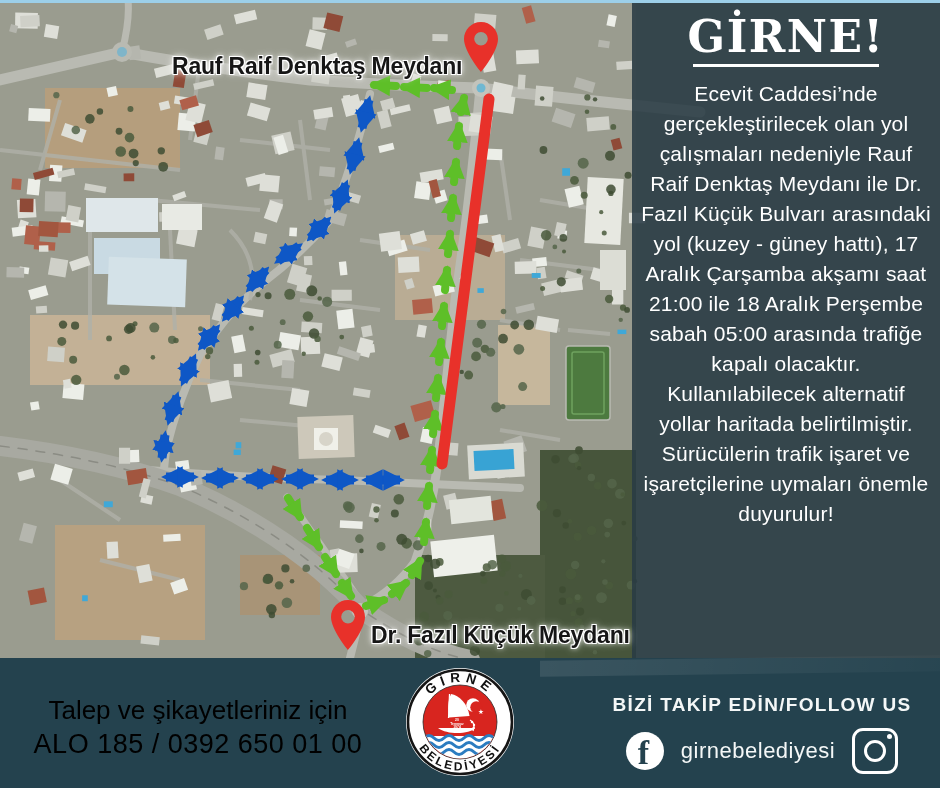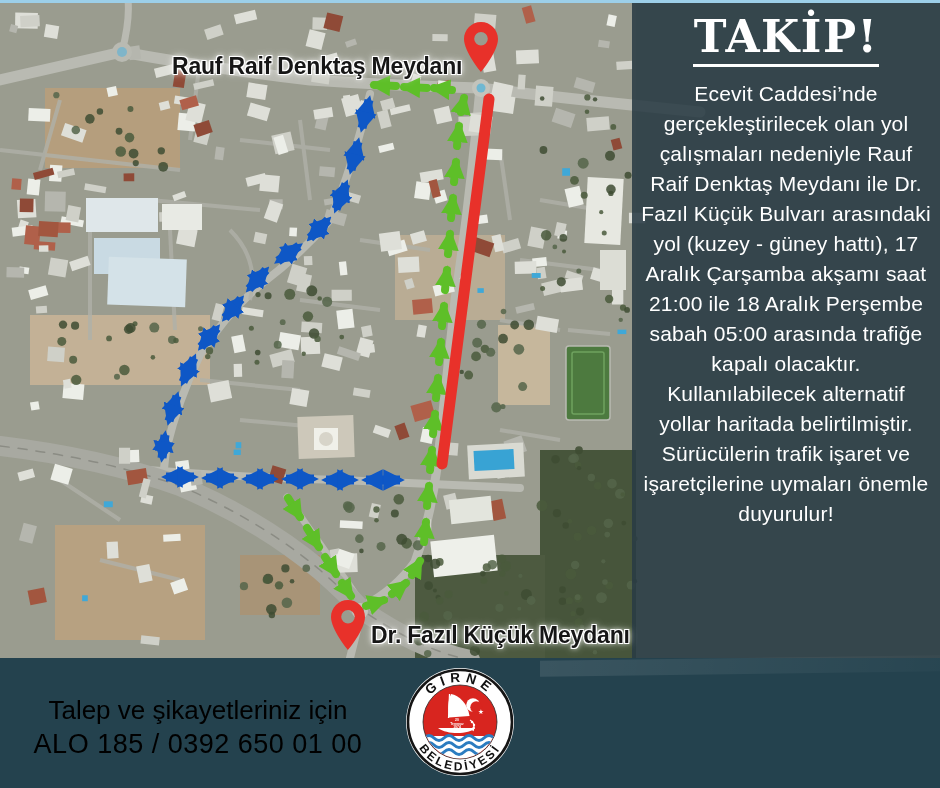--- a/index.html
+++ b/index.html
@@ -590,21 +590,21 @@
       <use href="#pinShape" fill="var(--accent-red)"></use>
     </g>
   </svg>
 
   <div class="top-border" style="background: rgb(156, 207, 233);"></div>
 
   <div id="label-top" class="map-label" style="color: rgb(22, 22, 22);">Rauf Raif Denktaş Meydanı</div>
   <div id="label-bottom" class="map-label" style="color: rgb(22, 22, 22);">Dr. Fazıl Küçük Meydanı</div>
 
   <div class="panel" style="background: rgba(41, 59, 68, 0.88);">
-    <div class="panel-title">TAKİP!</div>
+    <div class="panel-title">GİRNE!</div>
     <div class="panel-rule"></div>
     <div class="panel-body">Ecevit Caddesi’nde gerçekleştirilecek olan yol çalışmaları nedeniyle Rauf Raif Denktaş Meydanı ile Dr. Fazıl Küçük Bulvarı arasındaki yol (kuzey - güney hattı), 17 Aralık Çarşamba akşamı saat 21:00 ile 18 Aralık Perşembe sabah 05:00 arasında trafiğe kapalı olacaktır. Kullanılabilecek alternatif yollar haritada belirtilmiştir. Sürücülerin trafik işaret ve işaretçilerine uymaları önemle duyurulur!</div>
   </div>
 
   <div class="bar" style="background: rgb(36, 66, 78);">
     <div class="bar-streak"></div>
   </div>
 
   <div class="contact">
     <div class="contact-line1">Talep ve şikayetleriniz için</div>
@@ -650,14 +650,27 @@
       </g>
       <text font-size="13.5" font-weight="bold" fill="#111" letter-spacing="5" font-family="Liberation Sans,sans-serif">
         <textPath href="#lt" startOffset="50%" text-anchor="middle">GİRNE</textPath>
       </text>
       <text font-size="12" font-weight="bold" fill="#111" letter-spacing="2.6" font-family="Liberation Sans,sans-serif">
         <textPath href="#lb" startOffset="50%" text-anchor="middle">BELEDİYESİ</textPath>
       </text>
     </svg>
   </div>
 
+  <div class="follow">
+    <div class="follow-label">BİZİ TAKİP EDİN/FOLLOW US</div>
+    <div class="social-row">
+      <div class="fb">
+          <span>f</span>
+        </div>
+      <div class="handle">girnebelediyesi</div>
+      <div class="ig">
+        <span class="lens"></span>
+        <span class="dot"></span>
+      </div>
+    </div>
+  </div>
 
 </div>
 
 </body></html>

